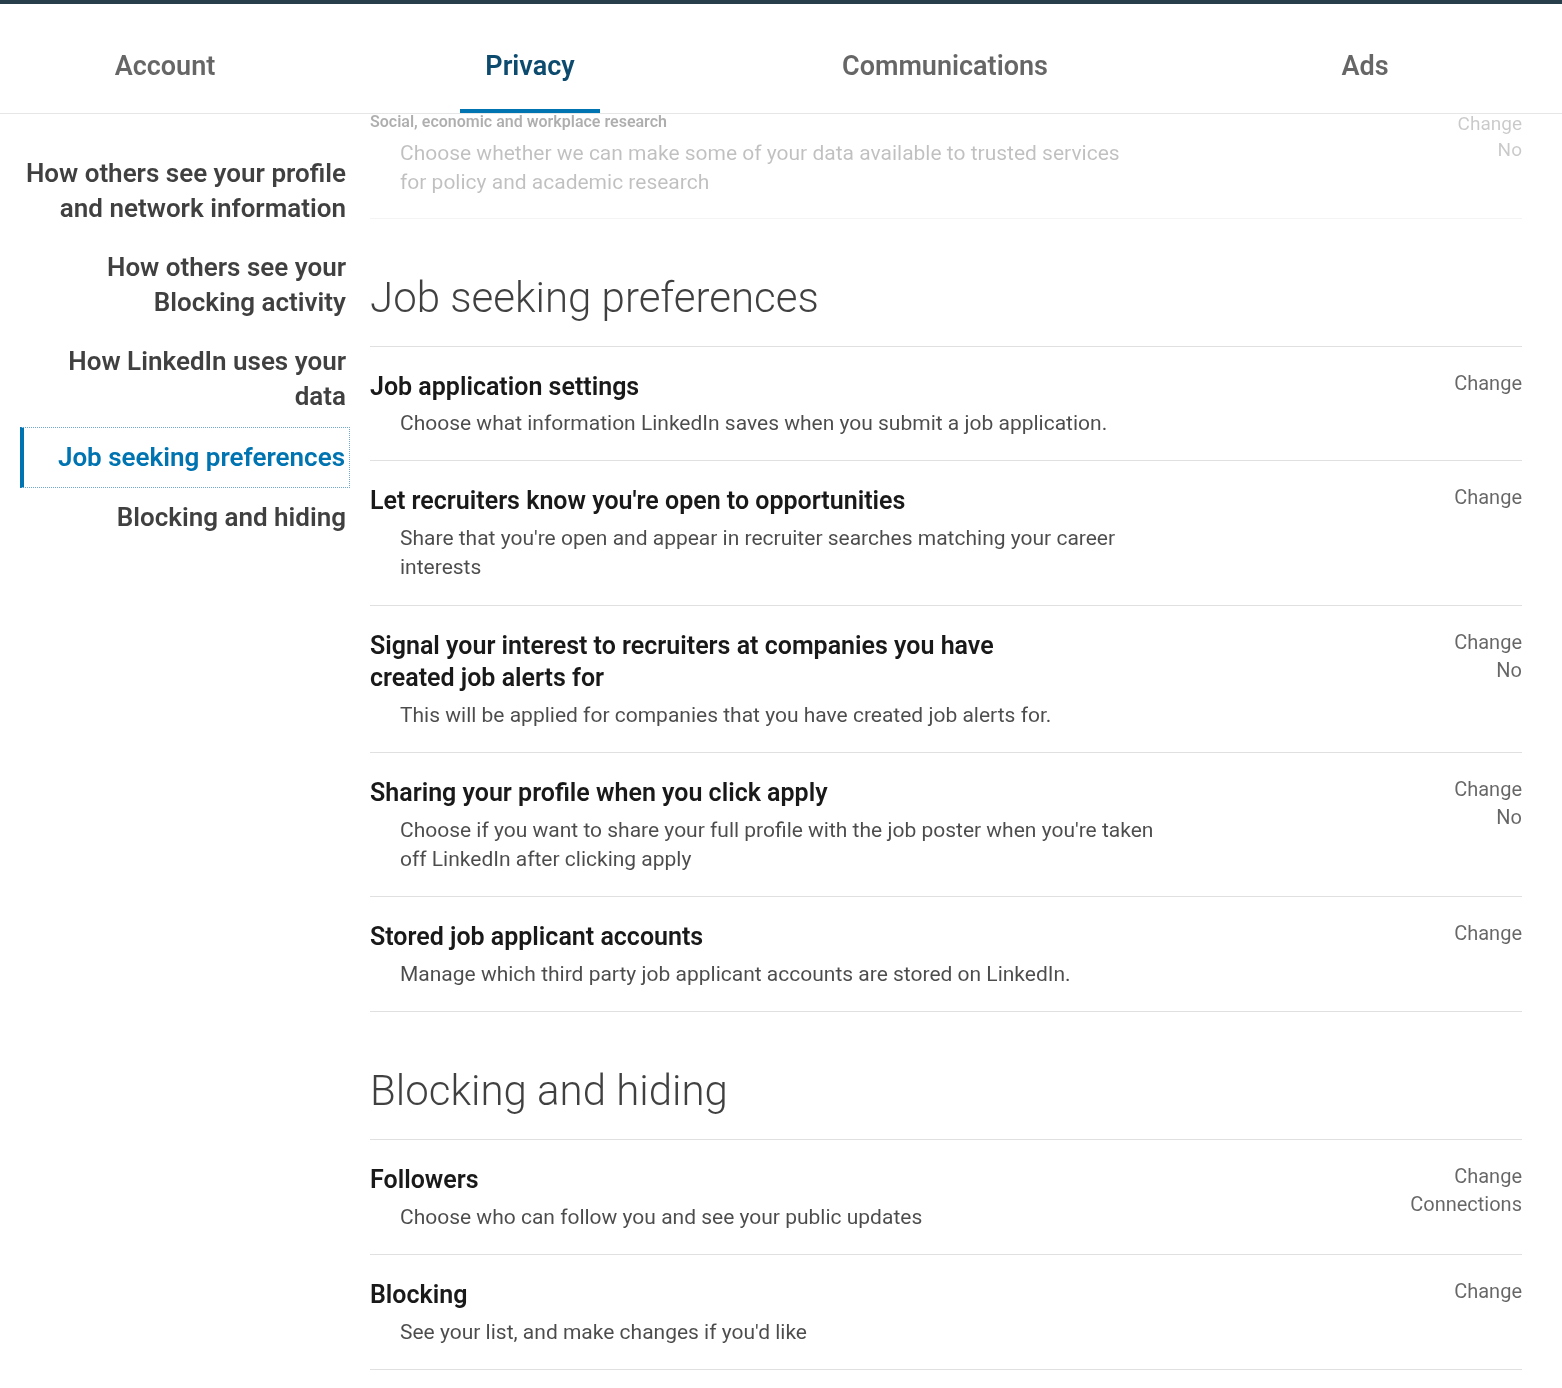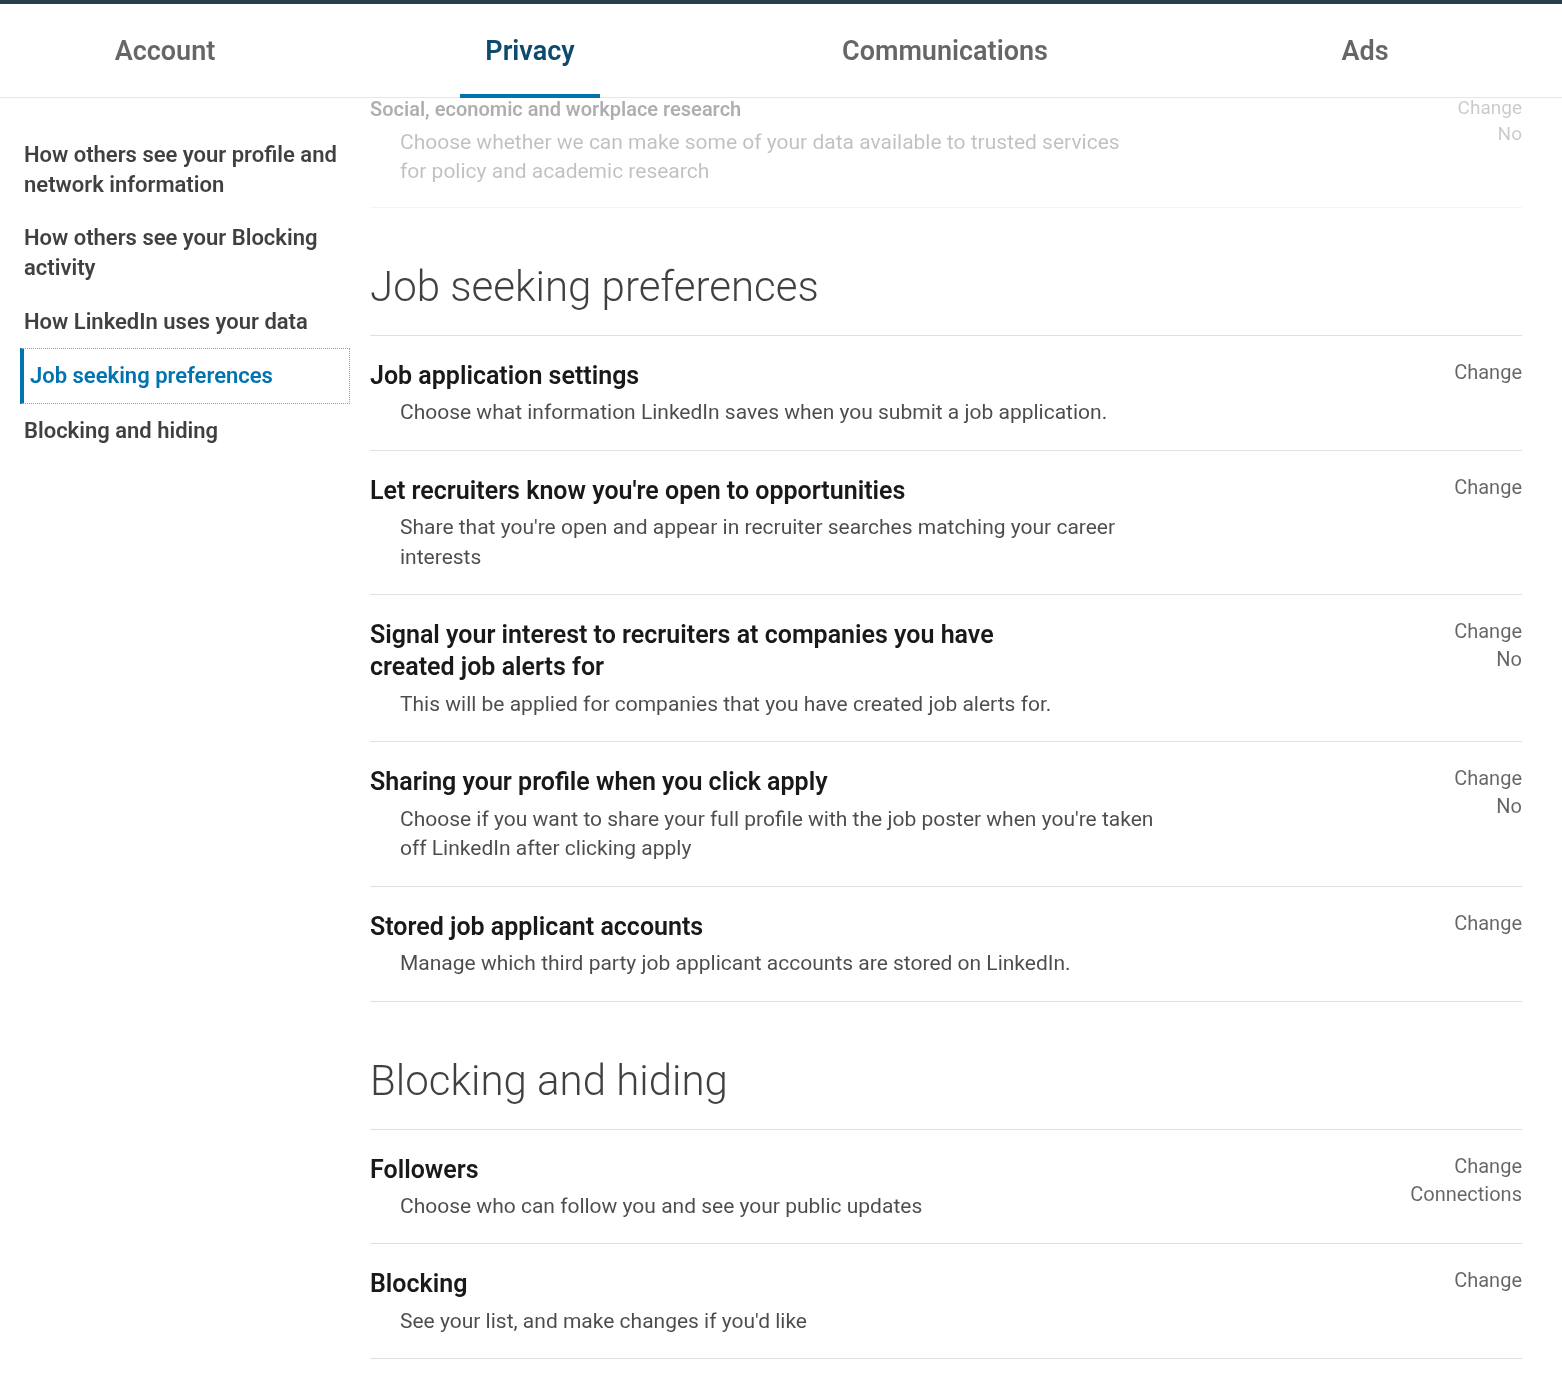--- a/index.html
+++ b/index.html
@@ -11,24 +11,25 @@
   }
   .topbar {
     height: 4px;
     background: #283e4a;
     width: 100%;
   }
   .tabs {
     display: flex;
     border-bottom: 1px solid #e6e6e6;
     height: 94px;
-    align-items: center;
+    align-items: flex-end;
     background: #fff;
     position: relative;
     z-index: 10;
+    margin-top: 16px;
   }
   .tab {
     flex: none;
     text-align: center;
     font-size: 27px;
     font-weight: 600;
     color: rgba(0,0,0,0.6);
     cursor: pointer;
     position: relative;
     height: 94px;
@@ -53,47 +54,48 @@
   }
   .layout {
     display: flex;
   }
   .sidebar {
     width: 370px;
     flex: none;
     padding: 30px 20px 0 20px;
   }
   .side-item {
-    font-size: 22px;
+    font-size: 26px;
     font-weight: 600;
     color: rgba(0,0,0,0.75);
     padding: 12px 4px;
     line-height: 1.35;
     cursor: pointer;
+    text-align: right;
   }
   .side-item.selected-wrap {
     border: 1px dotted #6fa8d1;
     border-left: 4px solid #0073b1;
     padding-left: 6px;
   }
   .side-item.selected-wrap span { color: #0073b1; }
   .main {
     flex: 1;
     padding-right: 40px;
     padding-bottom: 40px;
   }
   .partial-row {
     border-bottom: 1px solid #e0e0e0;
     padding-bottom: 20px;
     position: relative;
     opacity: 0.35;
     margin-top: -2px;
   }
   .partial-row .row-title {
-    font-size: 20px;
+    font-size: 16px;
     font-weight: 600;
     color: rgba(0,0,0,0.9);
     margin-bottom: 6px;
   }
   .partial-row .row-desc {
     font-size: 21px;
     color: rgba(0,0,0,0.7);
     line-height: 1.4;
     max-width: 740px;
   }

